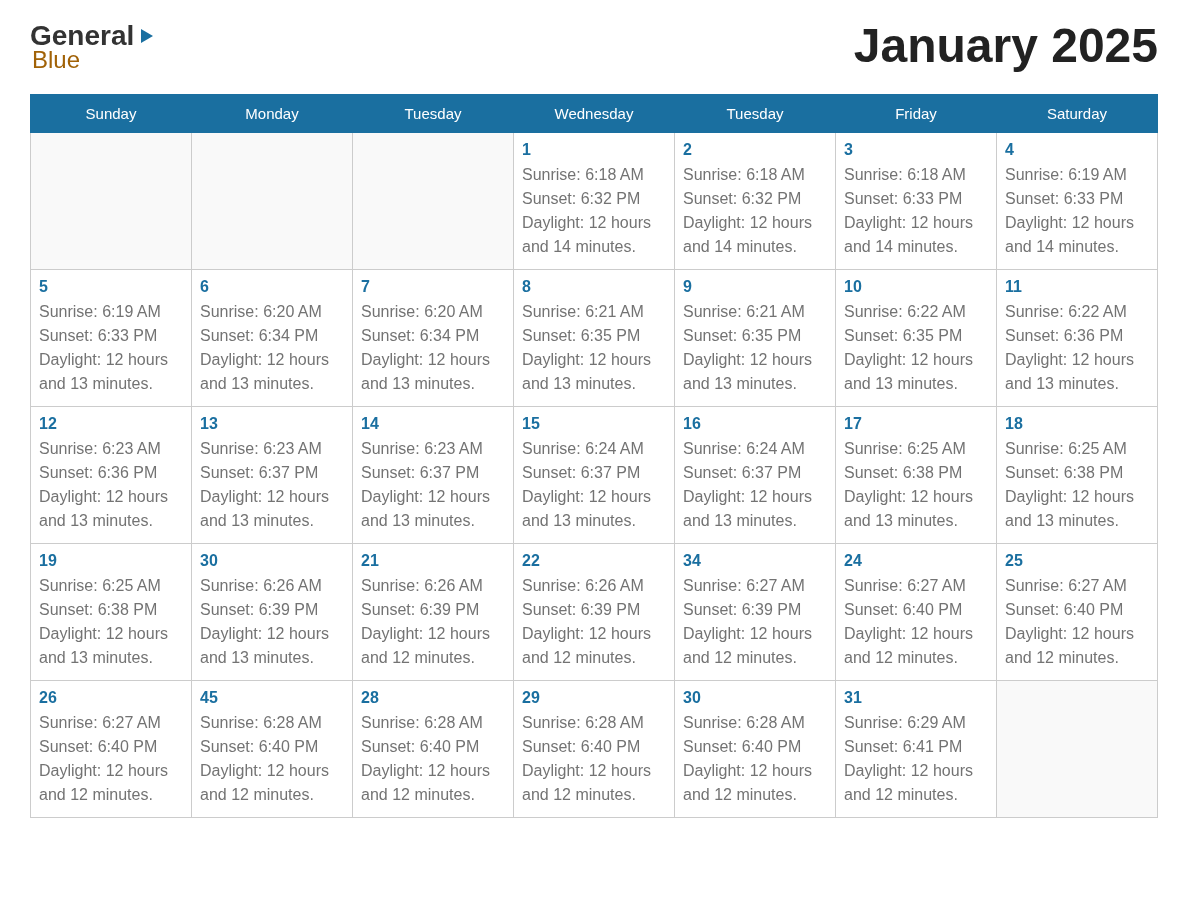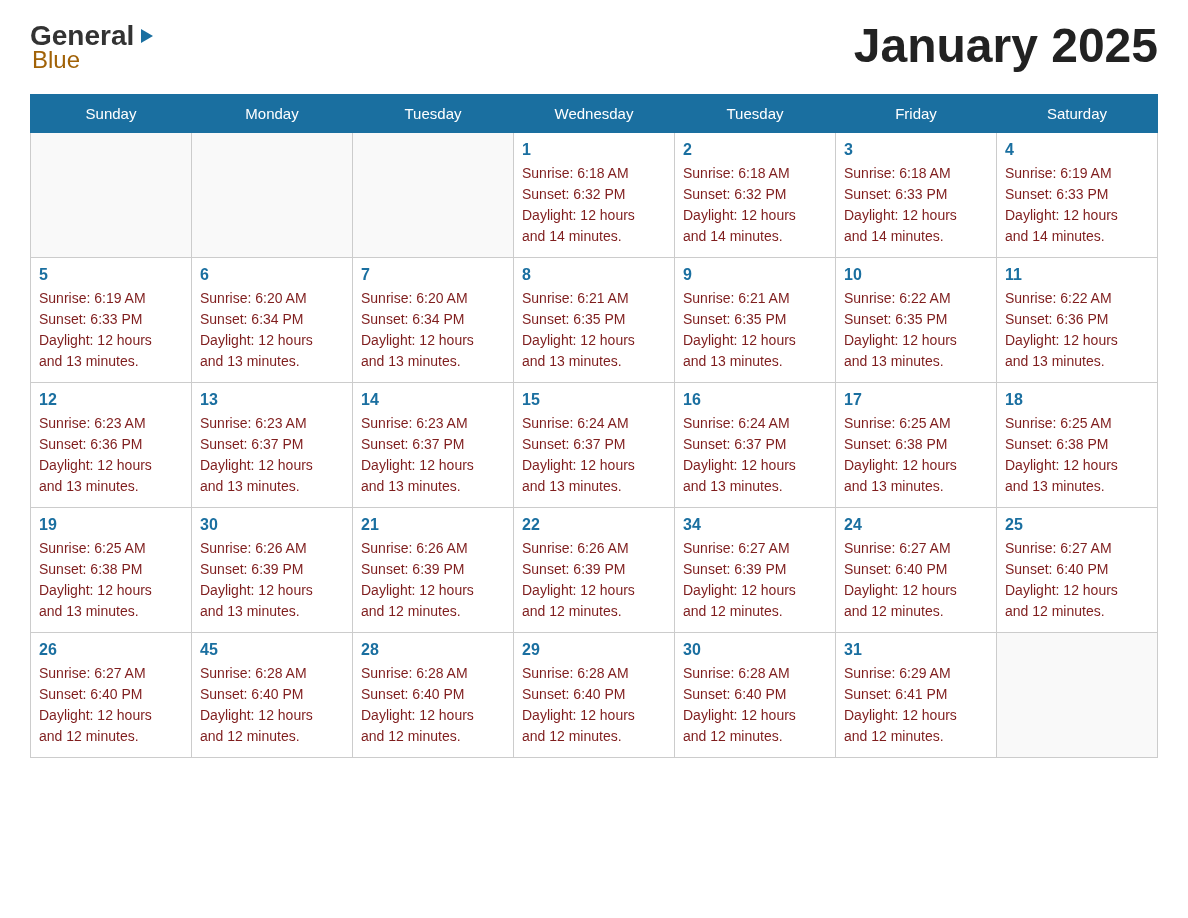--- a/index.html
+++ b/index.html
@@ -56,22 +56,22 @@
     .calendar-table tbody tr td.empty {
       background: #f9f9f9;
     }
     .day-number {
       font-size: 16px;
       font-weight: bold;
       color: #1a6fa0;
       margin-bottom: 4px;
     }
     .day-info {
-      font-size: 14px;
-      color: #7f1d1d;
+      font-size: 16px;
+      color: #737373;
       line-height: 1.5;
     }
     
     .logo-container {
       display: flex;
       flex-direction: column;
     }
     .logo-line1 {
       display: flex;
       align-items: center;

